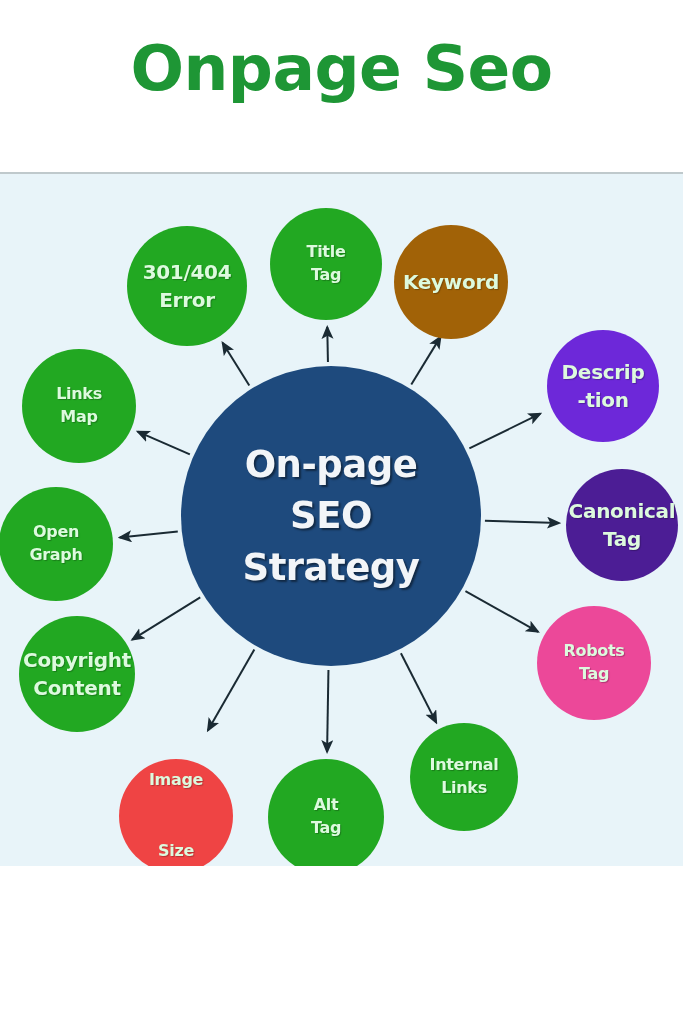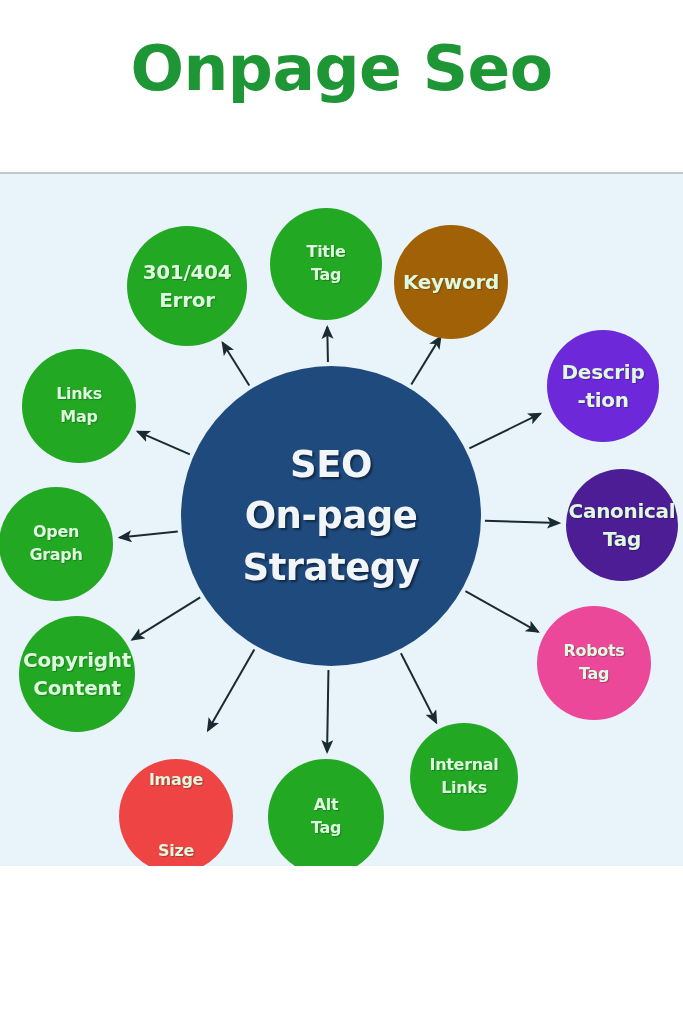--- a/index.html
+++ b/index.html
@@ -126,22 +126,22 @@
         <line x1="465.4268940150795" y1="417.1359445635615" x2="538.134277811915" y2="457.7746723891692" stroke="#1a2a33" stroke-width="2" marker-end="url(#arrowhead)"></line>
         <line x1="400.92032057607025" y1="479.2120576718371" x2="436.30428860298514" y2="548.6497693637529" stroke="#1a2a33" stroke-width="2" marker-end="url(#arrowhead)"></line>
         <line x1="328.4422133323923" y1="495.9787573899822" x2="327.07958528178244" y2="578.0089660366958" stroke="#1a2a33" stroke-width="2" marker-end="url(#arrowhead)"></line>
         <line x1="254.3284021427894" y1="475.55697691256034" x2="207.8635211874122" y2="556.4958018025723" stroke="#1a2a33" stroke-width="2" marker-end="url(#arrowhead)"></line>
         <line x1="200.23502059392897" y1="423.341995063619" x2="132.19301078827675" y2="465.6673397458751" stroke="#1a2a33" stroke-width="2" marker-end="url(#arrowhead)"></line>
         <line x1="177.7921010890449" y1="357.5993497072972" x2="119.67081513182552" y2="363.51715336839595" stroke="#1a2a33" stroke-width="2" marker-end="url(#arrowhead)"></line>
         <line x1="189.86040239776028" y1="280.39144549108585" x2="137.65541718534638" y2="257.6035551205877" stroke="#1a2a33" stroke-width="2" marker-end="url(#arrowhead)"></line>
       </svg>
 
     <div id="hub" style="left: 181px; top: 192px; width: 300px; height: 300px; background: rgb(30, 74, 125);">
+      <div class="hub-line" style="color: rgb(242, 245, 248);">On-page</div>
       <div class="hub-line" style="color: rgb(242, 245, 248);">SEO</div>
-      <div class="hub-line" style="color: rgb(242, 245, 248);">On-page</div>
       <div class="hub-line" style="color: rgb(242, 245, 248);">Strategy</div>
     </div>
 
     <div id="node-container">
         <div class="node wide" style="left: 127px; top: 52px; width: 120px; height: 120px; background: rgb(34, 168, 34);">
           <div class="node-line" style="color: rgb(221, 250, 222);">301/404</div>
           <div class="node-line" style="color: rgb(221, 250, 222);">Error</div>
         </div>
         <div class="node" style="left: 270px; top: 34px; width: 112px; height: 112px; background: rgb(34, 168, 34);">
           <div class="node-line" style="color: rgb(221, 250, 222);">Title</div>

